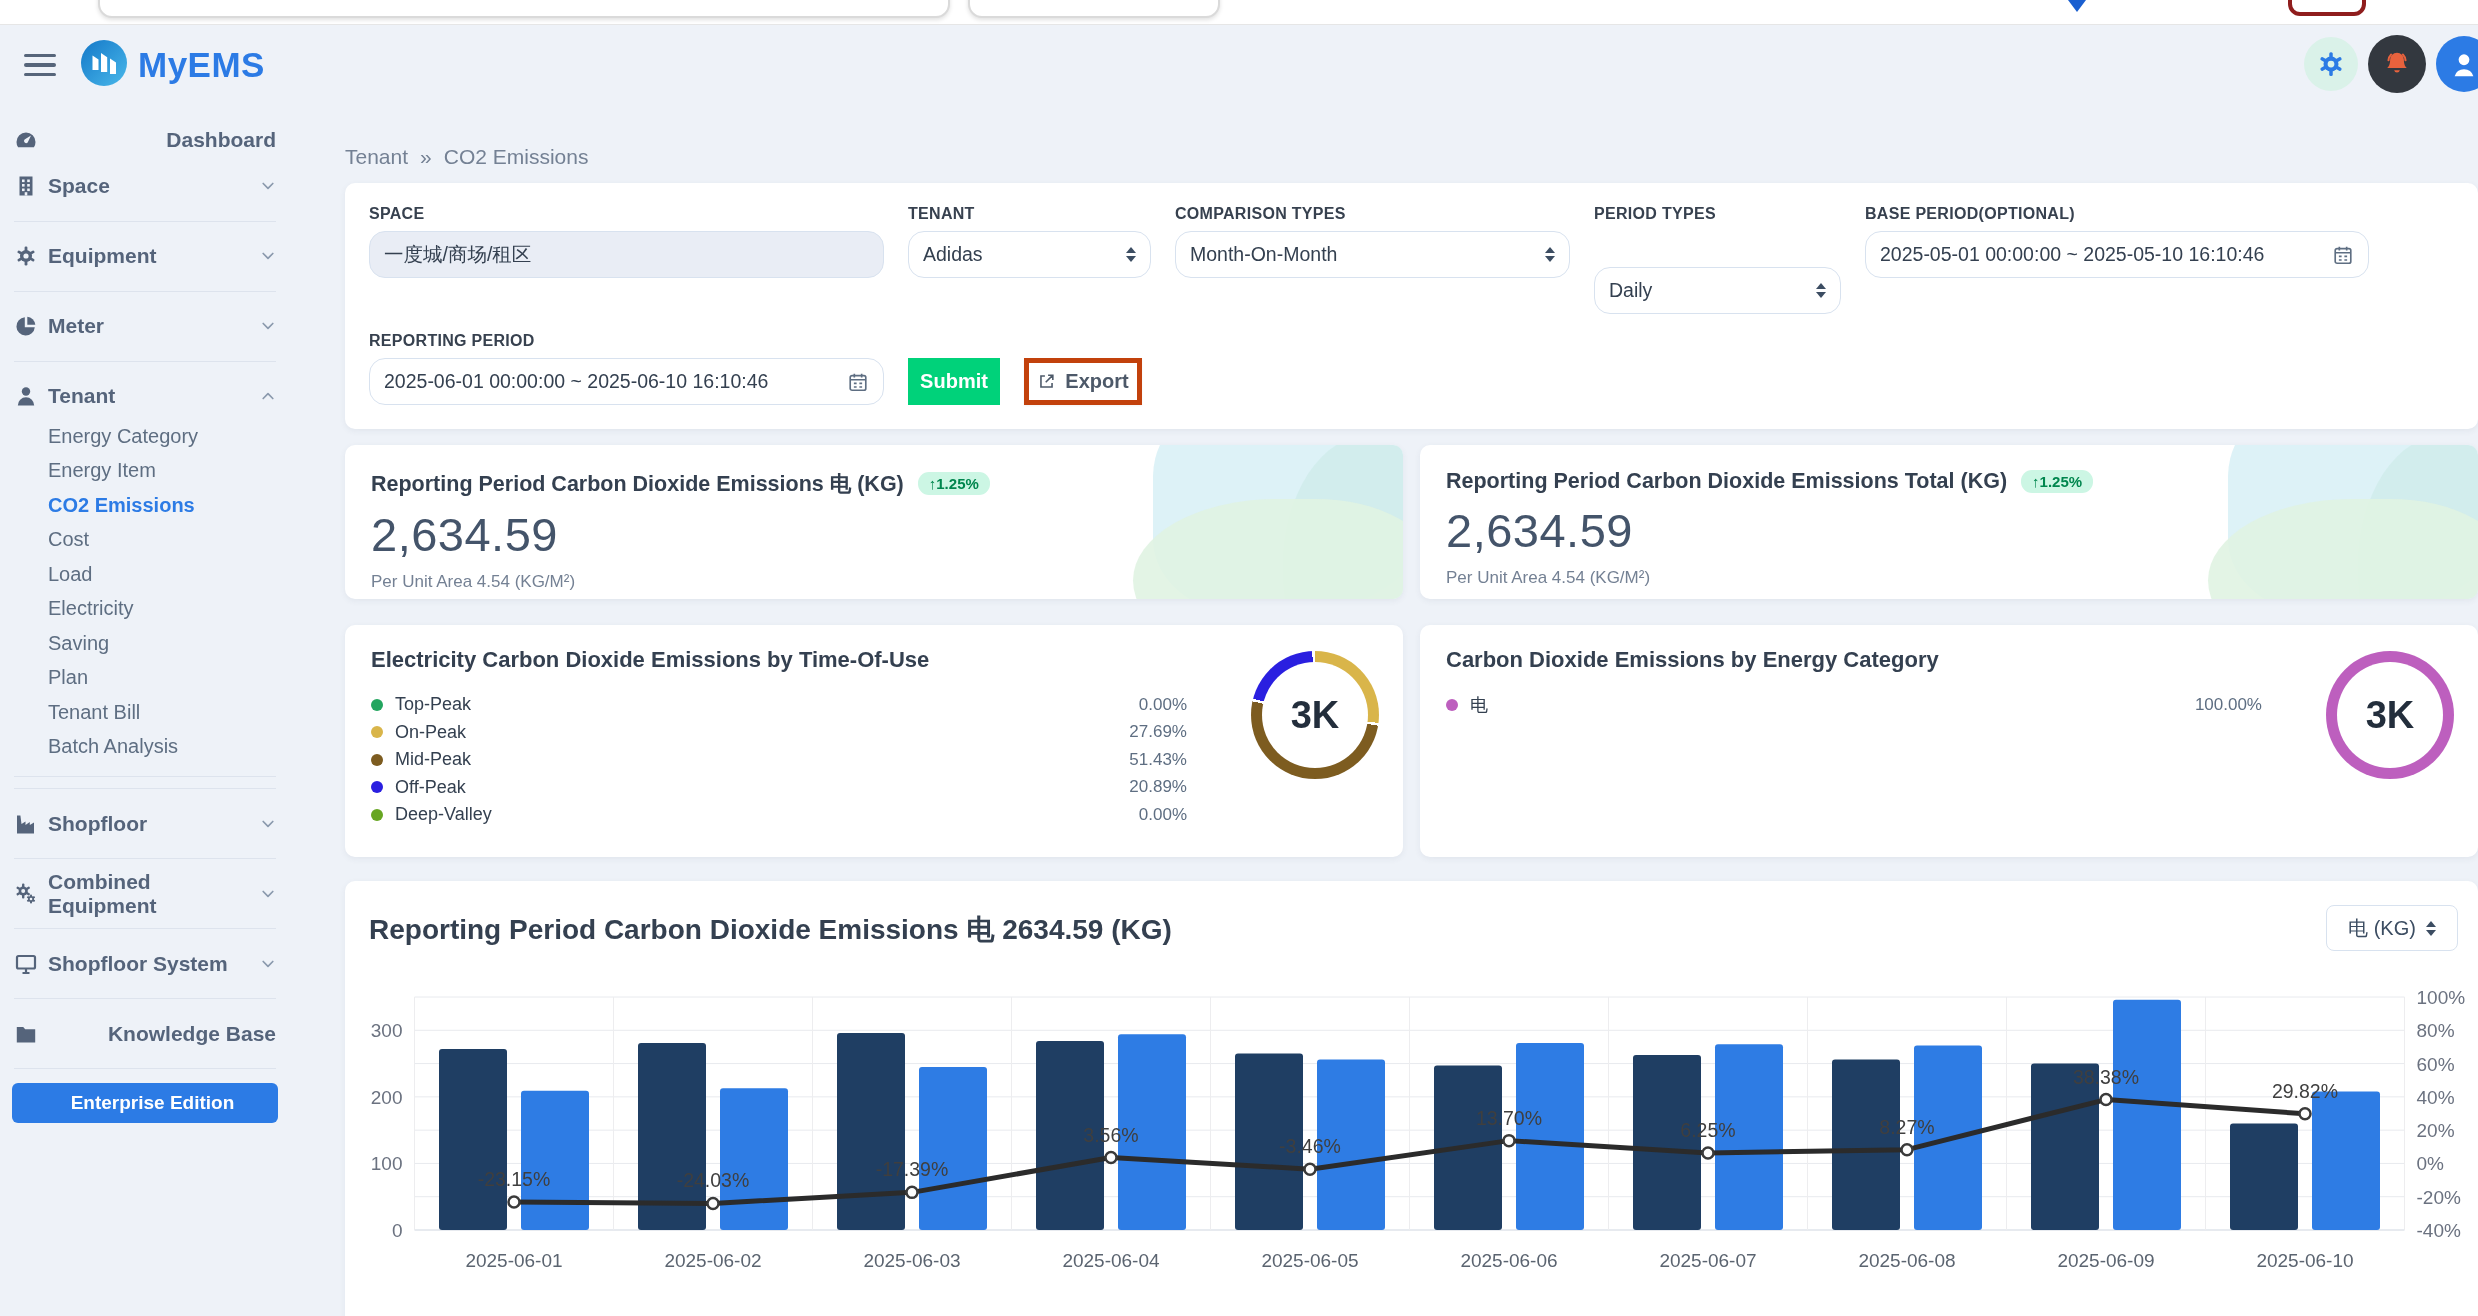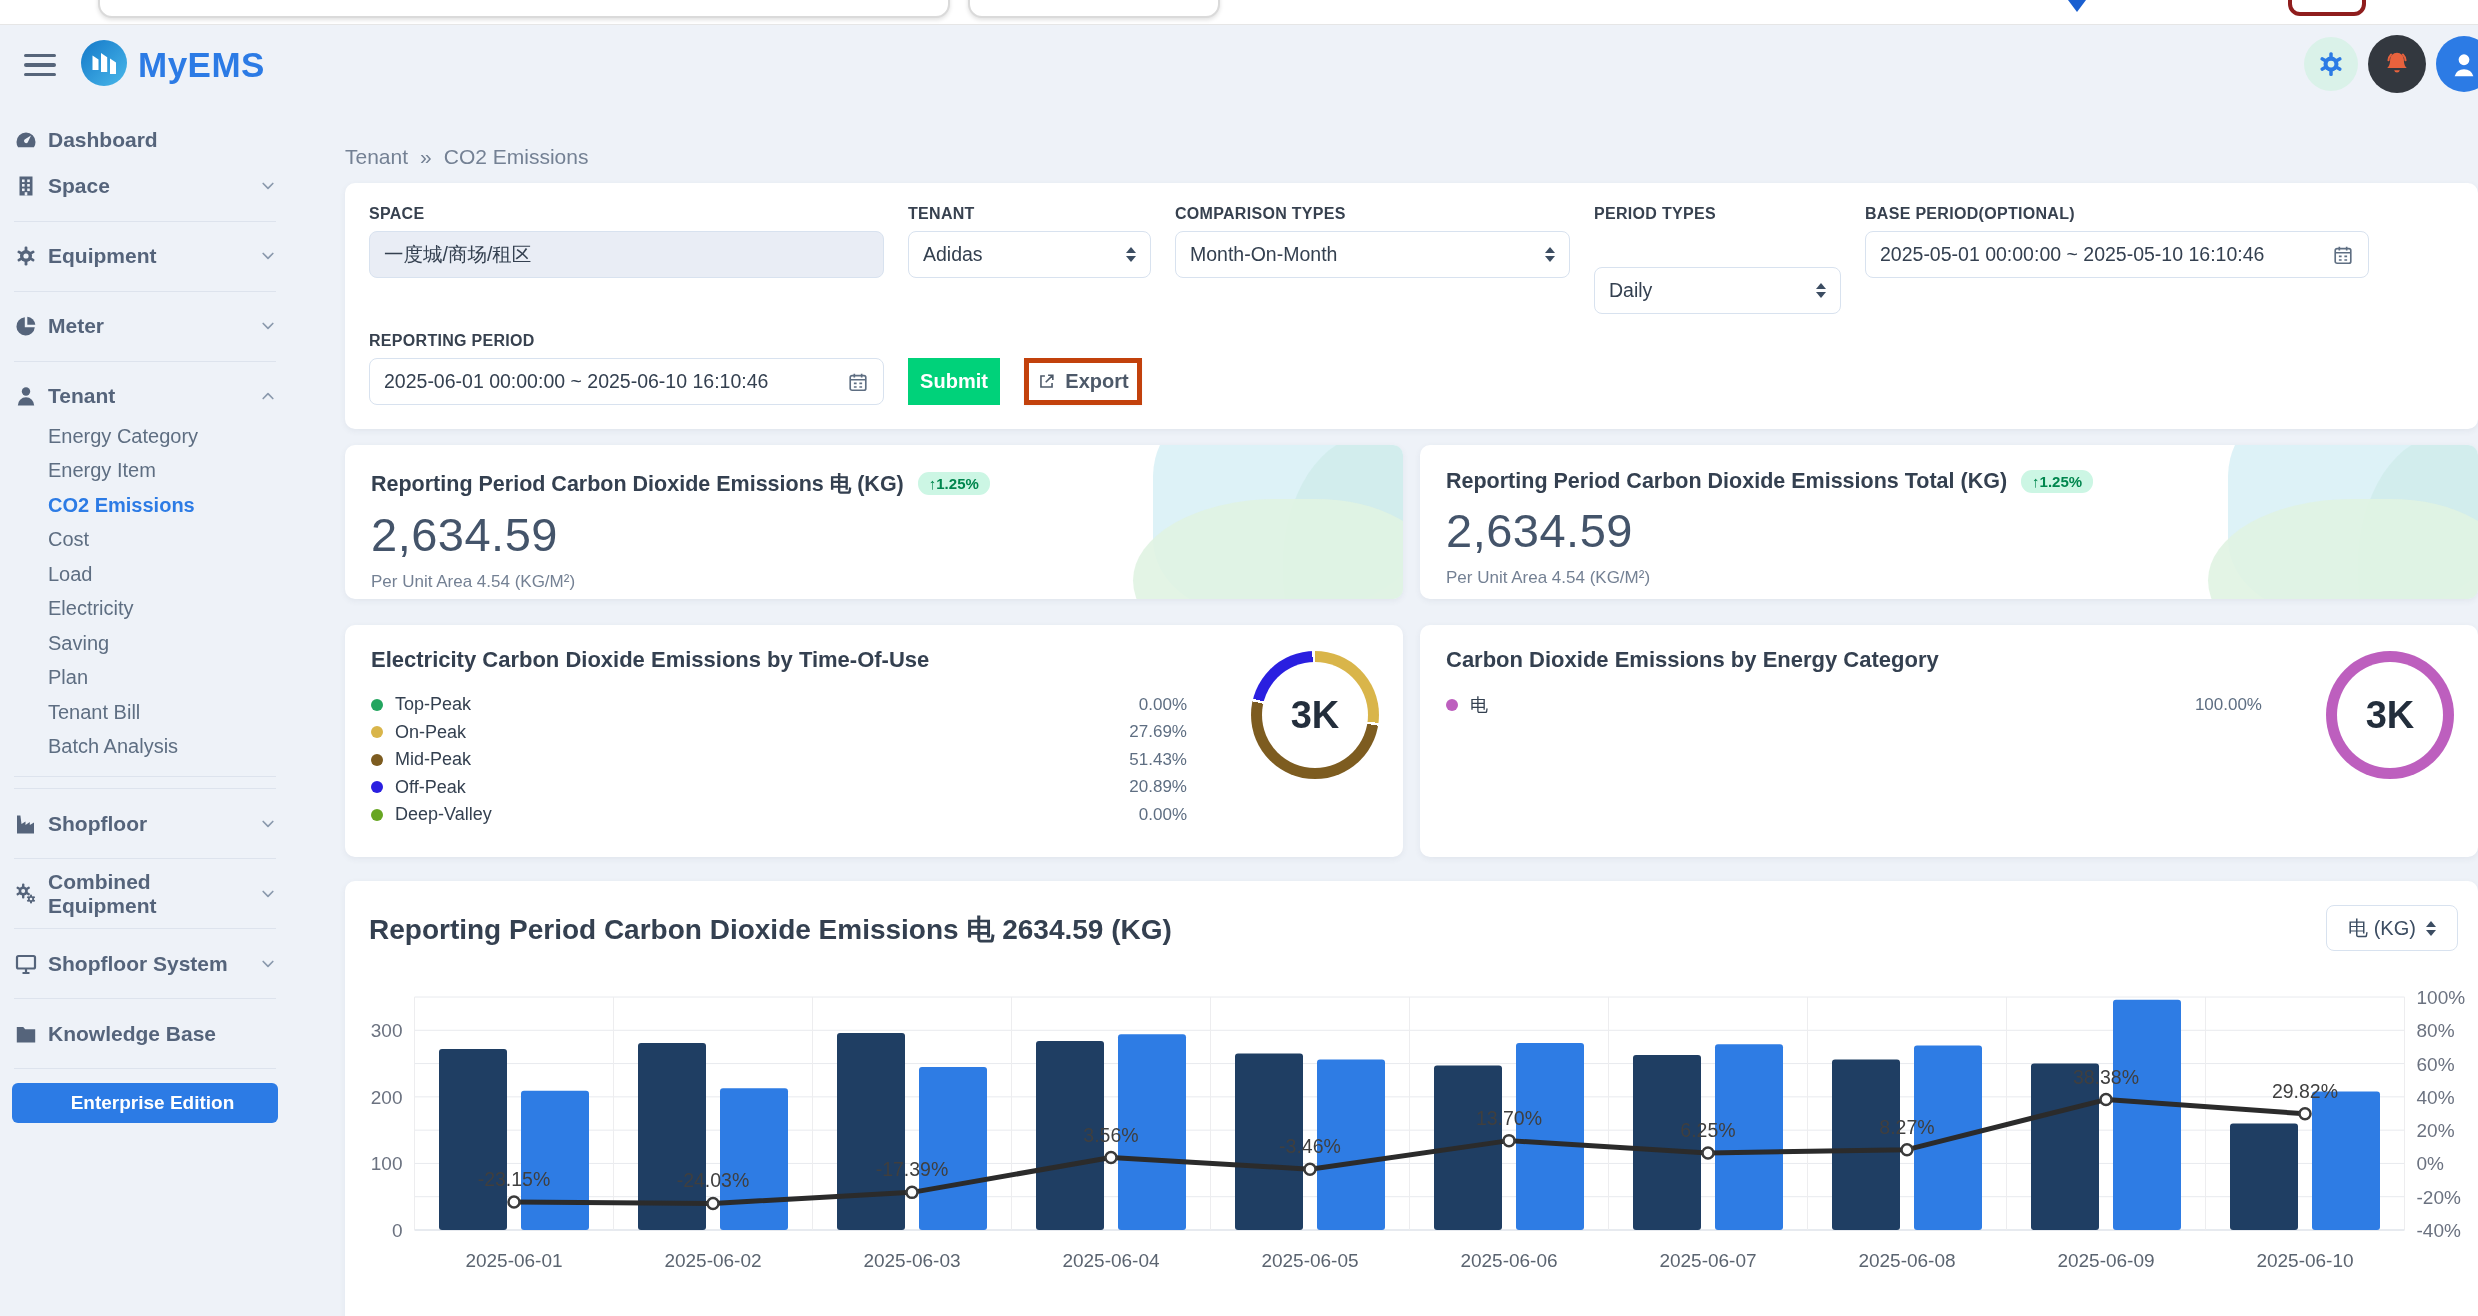--- a/index.html
+++ b/index.html
@@ -24,21 +24,21 @@
   .nav-circle { border-radius:50%; display:flex; align-items:center; justify-content:center; cursor:pointer; }
   .gear-halo { width:54px; height:54px; background:#daf2e9; }
   .gear-halo svg { width:30px; height:30px; }
   .bell-circle { width:58px; height:58px; background:#33383f; }
   .bell-circle svg { width:30px; height:30px; }
   .avatar-circle { width:56px; height:56px; background:#2c7be5; }
   .avatar-circle svg { width:34px; height:34px; }
 
   
   .sidebar { position:absolute; top:105px; left:0; width:290px; bottom:0; padding-top:12px; }
-  .side-item { display:flex; align-items:center; height:46px; padding:0 14px; font-size:21px; font-weight:600; color:#55647b; cursor:pointer; }
+  .side-item { display:flex; align-items:center; height:46px; padding:0 14px; font-size:21px; font-weight:600; color:#55647b; cursor:pointer;justify-content:space-between; }
   .s-icon { width:24px; height:24px; margin-right:10px; flex:0 0 auto; color:#55647b; }
   .s-icon svg { width:24px; height:24px; display:block; }
   .chev { margin-left:auto; width:16px; height:16px; color:#8a99ad; }
   .chev svg { width:16px; height:16px; display:block; }
   .chev.up svg { transform:rotate(180deg); }
   .side-child { display:flex; align-items:center; height:34.5px; padding-left:48px; font-size:20px; font-weight:500; color:#5e6e82; cursor:pointer; }
   .side-child.active { color:#2c7be5; font-weight:600; }
   .side-div { height:1px; background:#dde3ed; margin:11.5px 14px; }
   .ent-btn { display:block; margin:14px 12px 0; width:calc(100% - 24px); height:40px; background:#2c7be5; color:#fff; font-size:19px; font-weight:700; border:none; border-radius:6px; cursor:pointer; font-family:inherit;padding-left:15px; }
 
@@ -48,21 +48,21 @@
   .breadcrumb .crumb { cursor:pointer; }
 
   .card { background:#fff; border-radius:10px; box-shadow:0 2px 6px rgba(60,75,100,.07); }
 
   
   .filter-card { margin-top:14px; padding:22px 24px 24px; }
   .f-row { display:flex; gap:24px; }
   .f-row + .f-row { margin-top:18px; }
   .f-group { display:flex; flex-direction:column; }
   .f-label { font-size:16px; font-weight:700; color:#37414f; letter-spacing:.3px; margin-bottom:8px; }
-  .f-control { height:47px; border:1px solid #d8e2ef; border-radius:8px; background:#fff; display:flex; align-items:center; padding:0 14px; font-size:19.5px; color:#344050; }
+  .f-control { height:47px; border:1px solid #d8e2ef; border-radius:16px; background:#fff; display:flex; align-items:center; padding:0 14px; font-size:19.5px; color:#344050; }
   input.f-input { font-family:inherit; outline:none; width:100%; border:none; background:transparent; font-size:19.5px; color:#344050; }
   .f-readonly { background:#e9edf5; border-color:#d8e2ef; }
   .f-select { justify-content:space-between; cursor:pointer; gap:12px; }
   .arrows { display:flex; flex-direction:column; gap:3px; }
   .tri-u { width:0; height:0; border-left:5.5px solid transparent; border-right:5.5px solid transparent; border-bottom:6.5px solid #3c4d62; }
   .tri-d { width:0; height:0; border-left:5.5px solid transparent; border-right:5.5px solid transparent; border-top:6.5px solid #3c4d62; }
   .cal-icon { margin-left:auto; width:22px; height:22px; color:#5e6e82; flex:0 0 auto; }
   .cal-icon svg { width:22px; height:22px; display:block; }
   .w-space { width:515px; } .w-tenant { width:243px; } .w-comp { width:395px; } .w-period { width:247px;gap:36px; } .w-base { width:504px; }
   .btn { height:47px; border-radius:0; font-size:20px; font-weight:700; font-family:inherit; cursor:pointer; display:flex; align-items:center; justify-content:center; gap:9px; }

